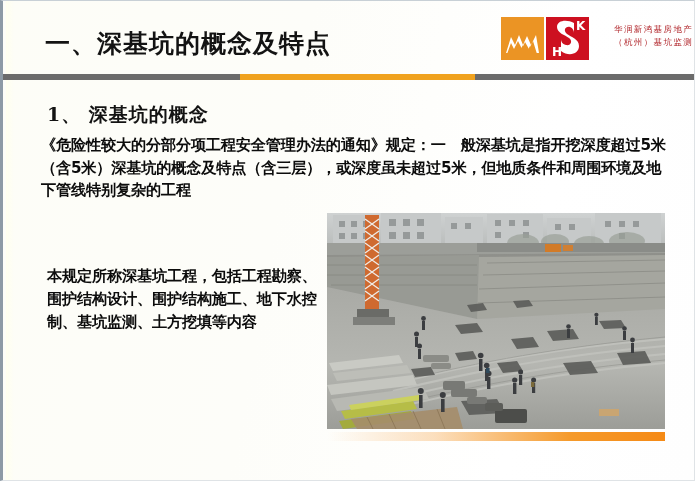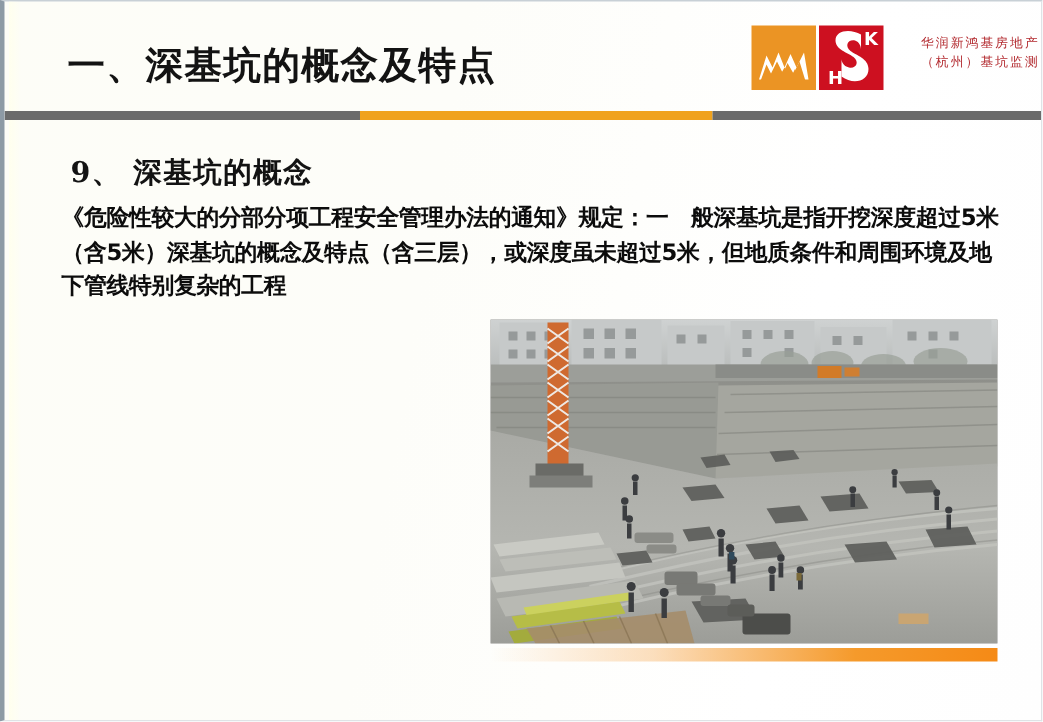--- a/index.html
+++ b/index.html
@@ -224,24 +224,25 @@
 
     </div>
   </div>
 
   <div class="divider">
     <div class="seg-gray-left"></div>
     <div class="seg-orange"></div>
     <div class="seg-gray-right"></div>
   </div>
 
-  <div class="subheading">9、  深基坑的概念</div>
+  <div class="subheading">1、  深基坑的概念</div>
 
   <div class="body-para">《危险性较大的分部分项工程安全管理办法的通知》规定：一　般深基坑是指开挖深度超过5米（含5米）深基坑的概念及特点（含三层），或深度虽未超过5米，但地质条件和周围环境及地下管线特别复杂的工程</div>
 
+  <div class="callout">本规定所称深基坑工程，包括工程勘察、围护结构设计、围护结构施工、地下水控制、基坑监测、土方挖填等内容</div>
 
   <div class="photo-frame">
     <svg width="338" height="216" viewBox="0 0 338 216" preserveAspectRatio="none">
       <defs>
         <linearGradient id="skyG" x1="0" y1="0" x2="0" y2="1">
           <stop offset="0%" stop-color="#cfd2d2"></stop>
           <stop offset="100%" stop-color="#b9bcbb"></stop>
         </linearGradient>
         <linearGradient id="wallG" x1="0" y1="0" x2="0" y2="1">
           <stop offset="0%" stop-color="#8e8f8a"></stop>

